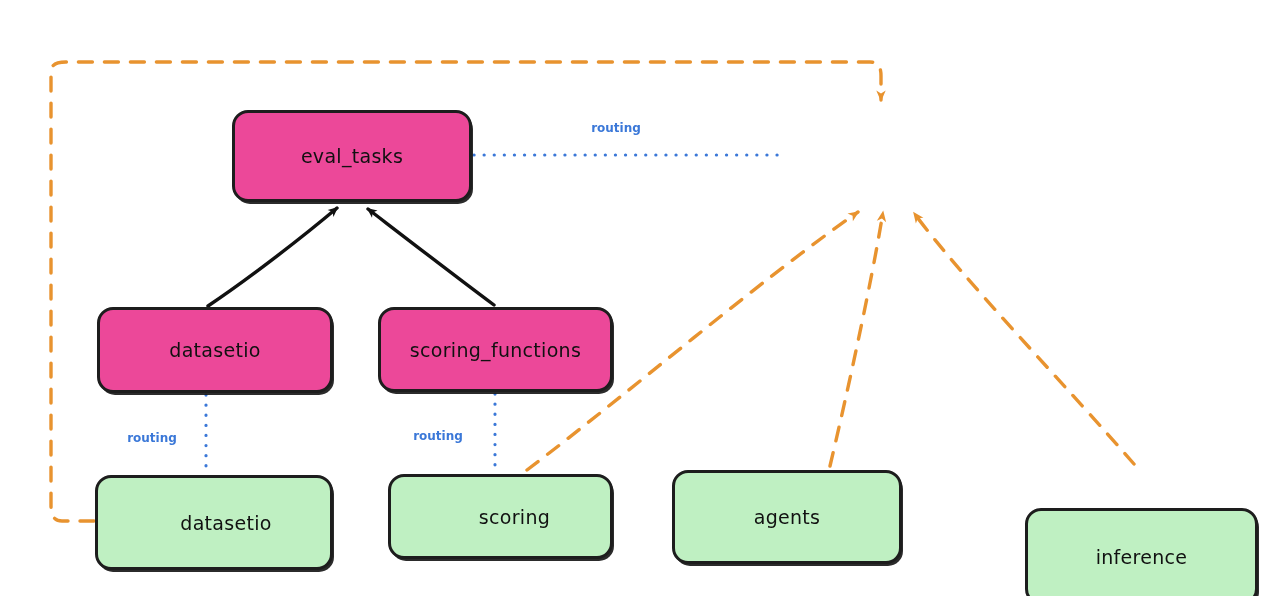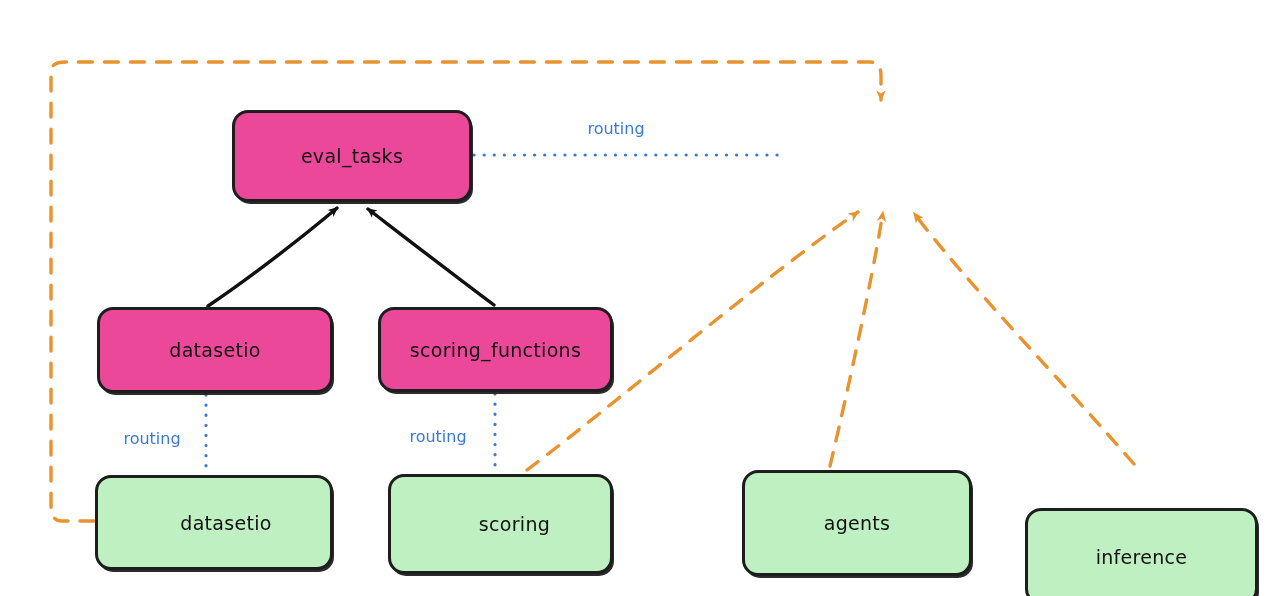--- a/index.html
+++ b/index.html
@@ -45,24 +45,25 @@
   .node-label {
     font-family: "DejaVu Sans", sans-serif;
     font-size: 19px;
     color: #111111;
     letter-spacing: 0.3px;
     white-space: nowrap;
   }
   .edge-label {
     position: absolute;
     font-family: "DejaVu Sans", sans-serif;
-    font-size: 16px;
+    font-size: 12px;
     color: #3b78d8;
     white-space: nowrap;
     transform: translate(-50%, -50%);
+    font-weight: bold;
   }
 </style>
 </head>
 <body>
 
 <div id="canvas">
 
   <svg id="edge-layer" viewBox="0 0 1280 596">
     <defs>
       <marker id="arrow-black" markerWidth="12" markerHeight="12" refX="9" refY="5" orient="auto" markerUnits="userSpaceOnUse">
@@ -102,25 +103,25 @@
   </div>
 
   <div class="node api" style="left:378px; top:307px; width:235px; height:85px;">
     <span class="node-label">scoring_functions</span>
   </div>
 
   <div class="node provider" style="left:95px; top:475px; width:238px; height:95px;padding-left:24px;">
     <span class="node-label">datasetio</span>
   </div>
 
-  <div class="node provider" style="left:388px; top:474px; width:225px; height:100px;padding-left:28px;">
+  <div class="node provider" style="left:388px; top:474px; width:225px; height:85px;padding-left:28px;">
     <span class="node-label">scoring</span>
   </div>
 
-  <div class="node provider" style="left:742px; top:470px; width:230px; height:106px;text-align:right;">
+  <div class="node provider" style="left:672px; top:470px; width:230px; height:94px;text-align:right;">
     <span class="node-label">agents</span>
   </div>
 
   <div class="node provider" style="left:1025px; top:468px; width:233px; height:97px;margin-top:40px;">
     <span class="node-label">inference</span>
   </div>
 
   <div class="edge-label" style="left:616px; top:128px;">routing</div>
 
   <div class="edge-label" style="left:152px; top:438px;">routing</div>

